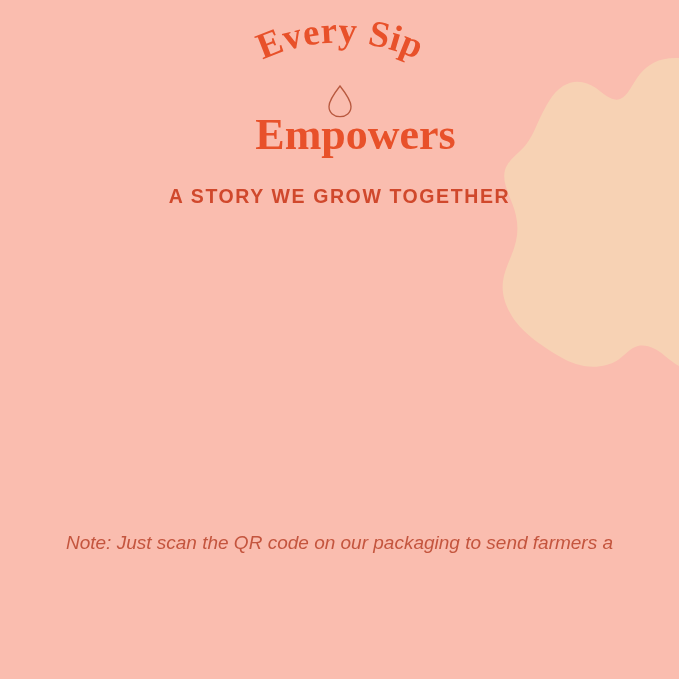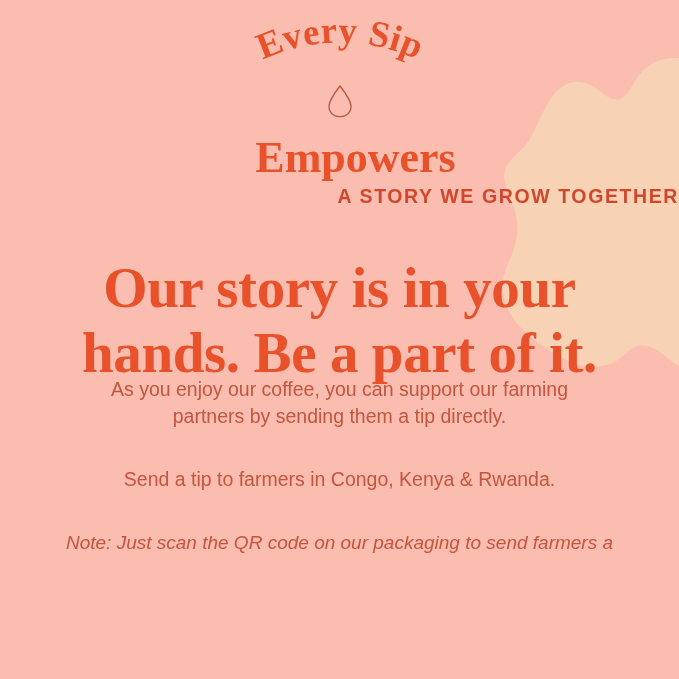--- a/index.html
+++ b/index.html
@@ -63,32 +63,32 @@
     transform: translateX(-50%);
     width: 26px;
     height: 34px;
   }
   #logo-word {
     font-family: "Liberation Serif", serif;
     font-size: 44px;
     font-weight: 700;
     color: #e8512a;
     line-height: 1;
-    margin-top: 32px;
+    margin-top: 9px;
     letter-spacing: 0px;
     padding-left: 32px;
   }
 
   
   #eyebrow {
     position: absolute;
     top: 185px;
     left: 0;
     width: 679px;
-    text-align: right;
+    text-align: center;
     font-family: "Liberation Sans", sans-serif;
     font-size: 19.5px;
     font-weight: 700;
     letter-spacing: 1.6px;
     color: #d0482c;
   }
 
   
   #headline {
     position: absolute;
@@ -185,32 +185,19 @@
         <path d="M13 2 C 13 2, 24 16, 24 22.5 C 24 28.8, 19.1 32.6, 13 32.6
                  C 6.9 32.6, 2 28.8, 2 22.5 C 2 16, 13 2, 13 2 Z" fill="none" stroke="#b8593f" stroke-width="1.35"></path>
         </svg>
     </div>
 
     <div id="logo-word">Empowers</div>
   </div>
 
   <div id="eyebrow">A STORY WE GROW TOGETHER</div>
 
-  <h1 id="headline">
-    <span class="hl-line">Our story is in your</span>
-    <span class="hl-line">hands. Be a part of it.</span>
-  </h1>
-
-  <div id="body-copy">
-    <p class="para" id="para-1">
-      <span class="ln">As you enjoy our coffee, you can support our farming</span>
-      <span class="ln">partners by sending them a tip directly.</span>
-    </p>
-    <p class="para" id="para-2">
-      <span class="ln">Send a tip to farmers in Congo, Kenya &amp; Rwanda.</span>
-    </p>
-  </div>
+
 
   <p id="note">
     <span class="ln">Note: Just scan the QR code on our packaging to send farmers a</span>
   </p>
 
 </div>
 
 </body></html>

